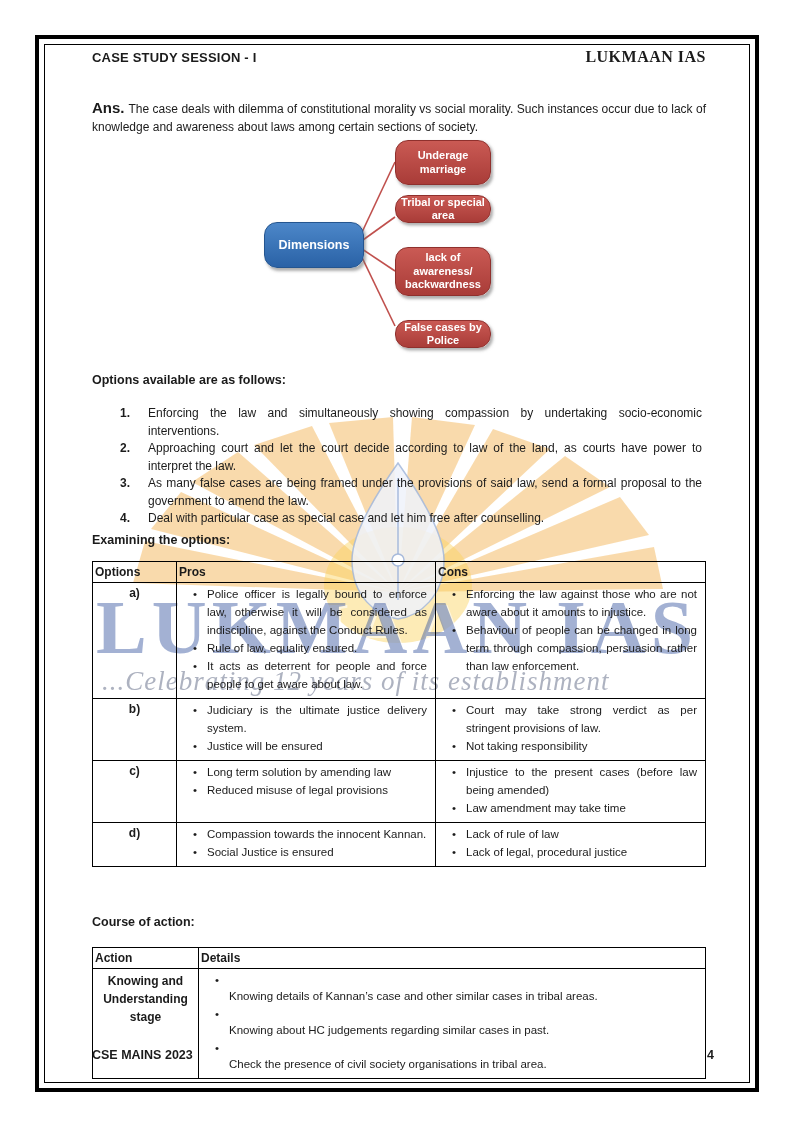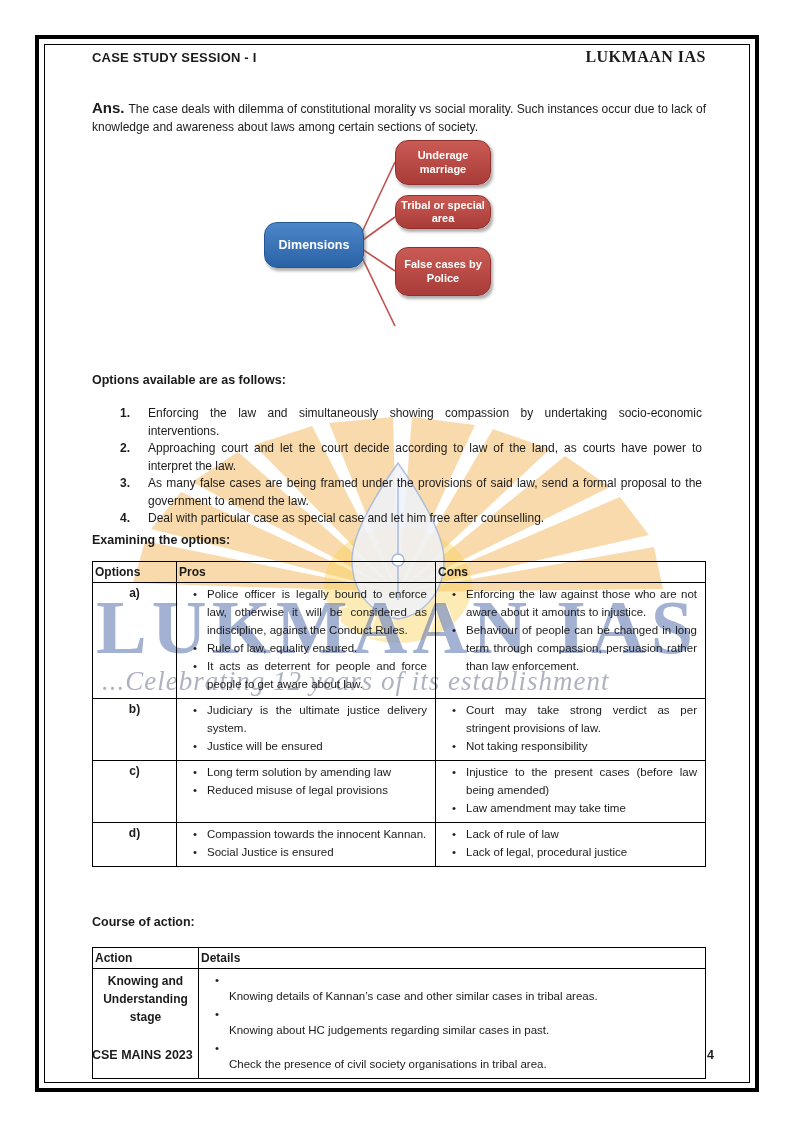--- a/index.html
+++ b/index.html
@@ -32,23 +32,23 @@
   .diagram { position:absolute; top:140px; left:0; width:614px; height:214px; }
   .connectors { position:absolute; inset:0; }
   .node { position:absolute; border-radius:13px; color:#fff; font-weight:bold; display:flex; align-items:center;
           justify-content:center; text-align:center; box-sizing:border-box; padding:2px 4px;
           box-shadow:2px 2.5px 3px rgba(110,110,110,0.55); }
   .node-root { left:172px; top:82px; width:100px; height:46px; font-size:12.5px;
                background:linear-gradient(#4c87c9,#2a62a6); border:1px solid #24558f; }
   .node-branch { left:303px; width:96px; font-size:11px; line-height:13.5px;
                  background:linear-gradient(#ca5a54,#a93c38); border:1px solid #8f302d; }
   .node-branch:nth-of-type(2) { top:0;   height:45px; }
-  .node-branch:nth-of-type(3) { top:55px; height:34px; }
+  .node-branch:nth-of-type(3) { top:55px; height:28px; }
   .node-branch:nth-of-type(4) { top:107px; height:49px; }
-  .node-branch:nth-of-type(5) { top:164px; height:61px; }
+  .node-branch:nth-of-type(5) { top:180px; height:28px; }
 
   .h { position:absolute; left:0; font-weight:bold; font-size:12.5px; }
   .opts-h { top:373px; }
   .exam-h { top:533px; }
   .course-h { top:915px; }
 
   .olist { position:absolute; top:405px; left:28px; right:4px; font-size:12px; line-height:17.5px; }
   .oli { display:flex; }
   .onum { flex:none; width:28px; font-weight:bold; }
   .otxt { flex:1; text-align:justify; }
@@ -116,20 +116,21 @@
         <g stroke="#c0504d" stroke-width="1.6">
           <line x1="264" y1="105" x2="303" y2="22"></line>
           <line x1="264" y1="105" x2="303" y2="77"></line>
           <line x1="264" y1="105" x2="303" y2="131"></line>
           <line x1="264" y1="105" x2="303" y2="186"></line>
         </g>
       </svg>
       <div class="node node-root">Dimensions</div>
       <div class="node node-branch">Underage marriage</div>
       <div class="node node-branch">Tribal or special area</div>
+      <div class="node node-branch">lack of awareness/ backwardness</div>
       <div class="node node-branch">False cases by Police</div>
     </div>
 
     <div class="h opts-h">Options available are as follows:</div>
 
     <div class="olist">
       <div class="oli">
         <span class="onum">1.</span>
         <span class="otxt">Enforcing the law and simultaneously showing compassion by undertaking socio-economic interventions.</span>
       </div>

